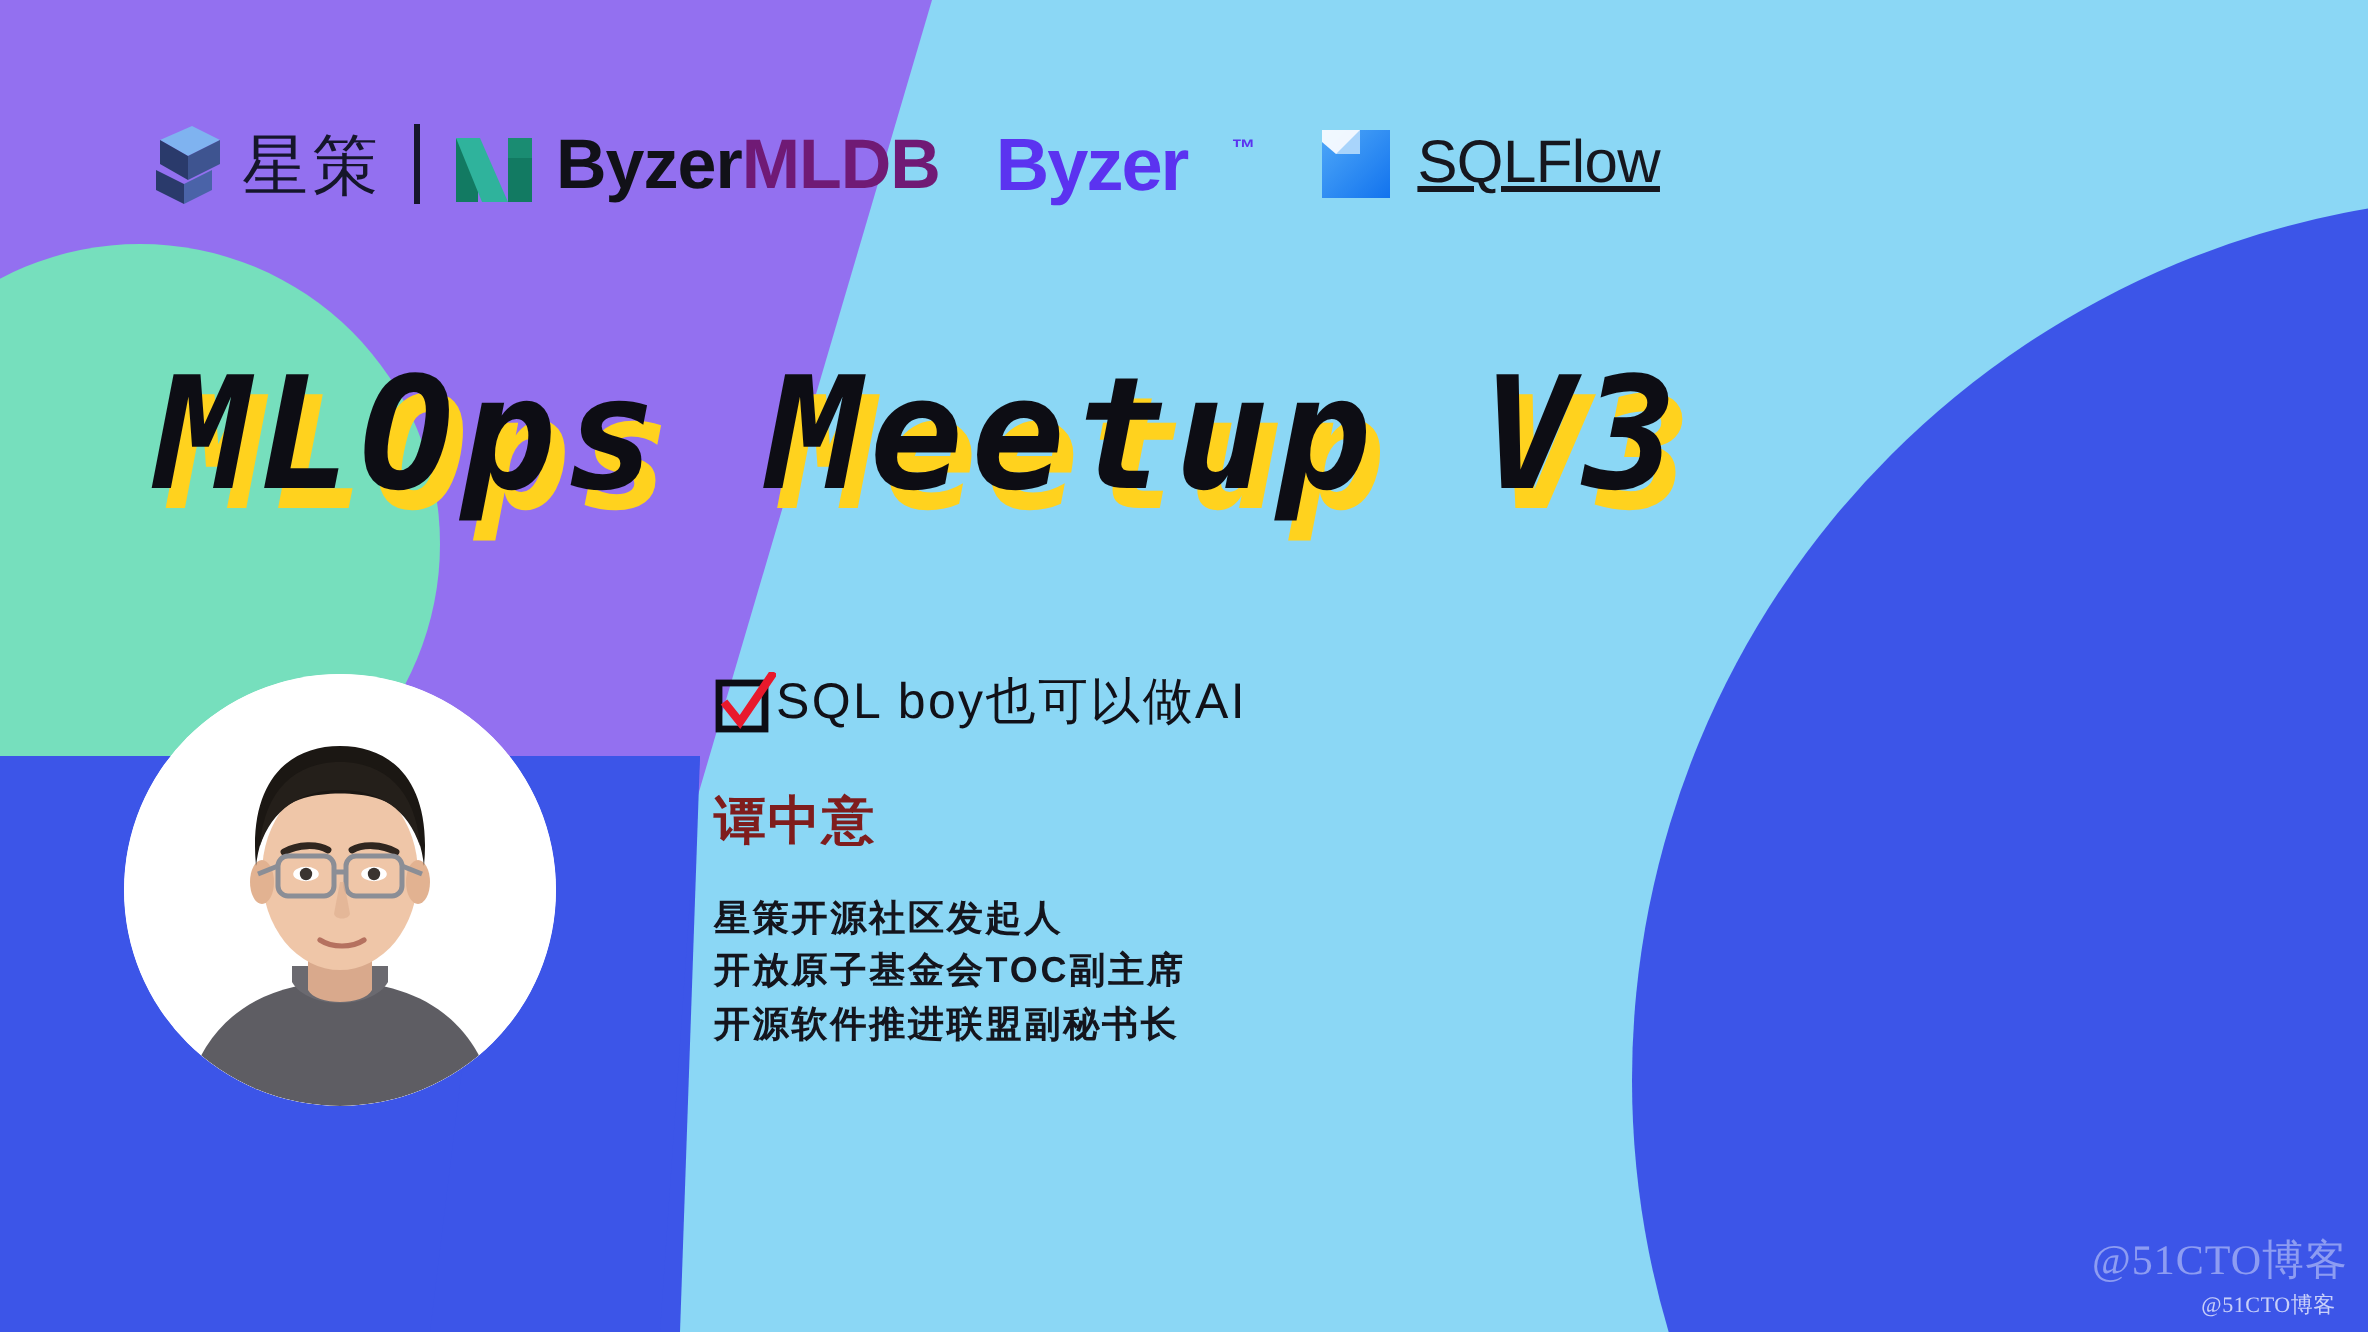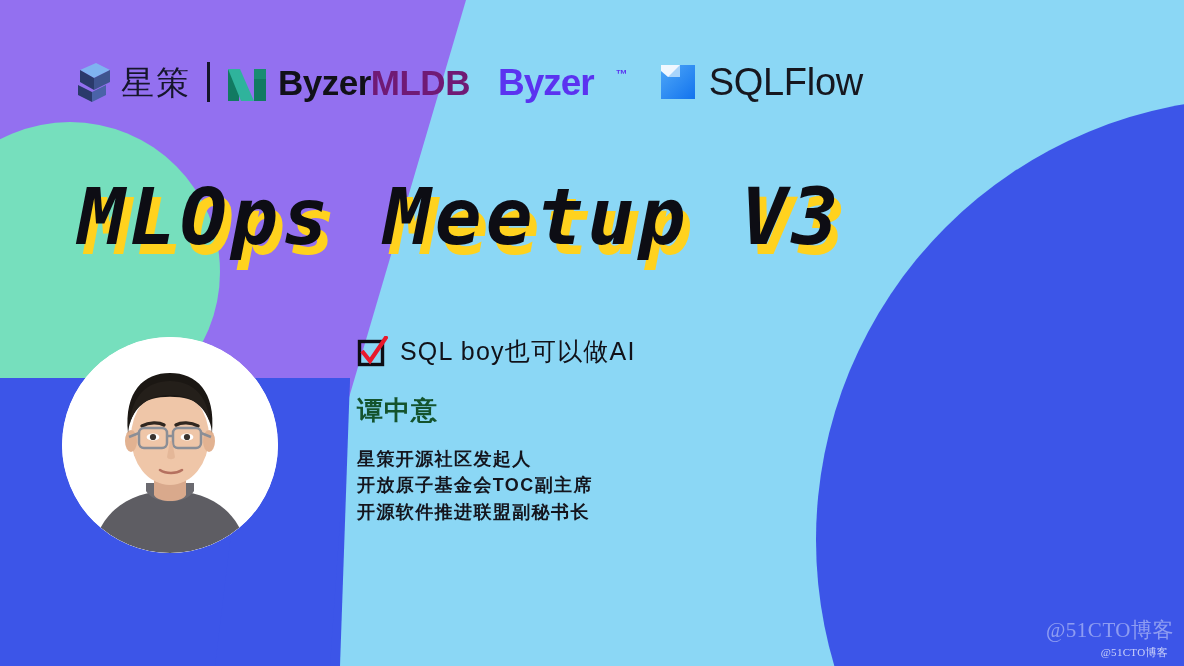--- a/index.html
+++ b/index.html
@@ -54,48 +54,48 @@
   .byzer-text{
     font-size:37px; font-weight:700; color:#5B33F0;
     line-height:1; letter-spacing:-1px;
   }
   .byzer-tm{ font-size:12px; color:#5B33F0; font-weight:700; margin-top:3px; margin-left:1px; }
 
   
   .sqlflow{ display:flex; align-items:center; gap:11px; margin-left:30px; }
   .sqlflow-mark{ width:40px; height:42px; }
   .sqlflow-text{
-    font-size:38px; font-weight:400; color:#16171f;
-    line-height:1; letter-spacing:-0.3px;
+    font-size:30px; font-weight:400; color:#16171f;
+    line-height:1; letter-spacing:-0.3px;text-decoration:underline;
   }
 
   
   .title-wrap{
     position:absolute; left:78px; top:182px;
     width:1000px; height:90px;
   }
   .title-wrap svg{ display:block; overflow:visible; }
 
   
   .info{
     position:absolute; left:357px; top:336px;
     width:480px;
   }
   .topic-row{
-    display:flex; align-items:center; gap:12px;
+    display:flex; align-items:center; gap:0;
     margin-bottom:30px;
   }
   .checkbox-icon{ width:31px; height:31px; position:relative; flex:0 0 auto; }
   .topic-text{
     font-size:25px; font-weight:500; color:#111118;
     letter-spacing:1.2px; line-height:1;
     white-space:nowrap;
   }
   .speaker-name{
-    font-size:26px; font-weight:700; color:#14532d;
+    font-size:26px; font-weight:700; color:#7f1d1d;
     letter-spacing:1px; line-height:1;
     margin-bottom:23px;
   }
   .titles-list{ }
   .titles-list .tline{
     font-size:18px; font-weight:700; color:#14151d;
     letter-spacing:1.4px; line-height:1.47;
     white-space:nowrap;
   }
 

